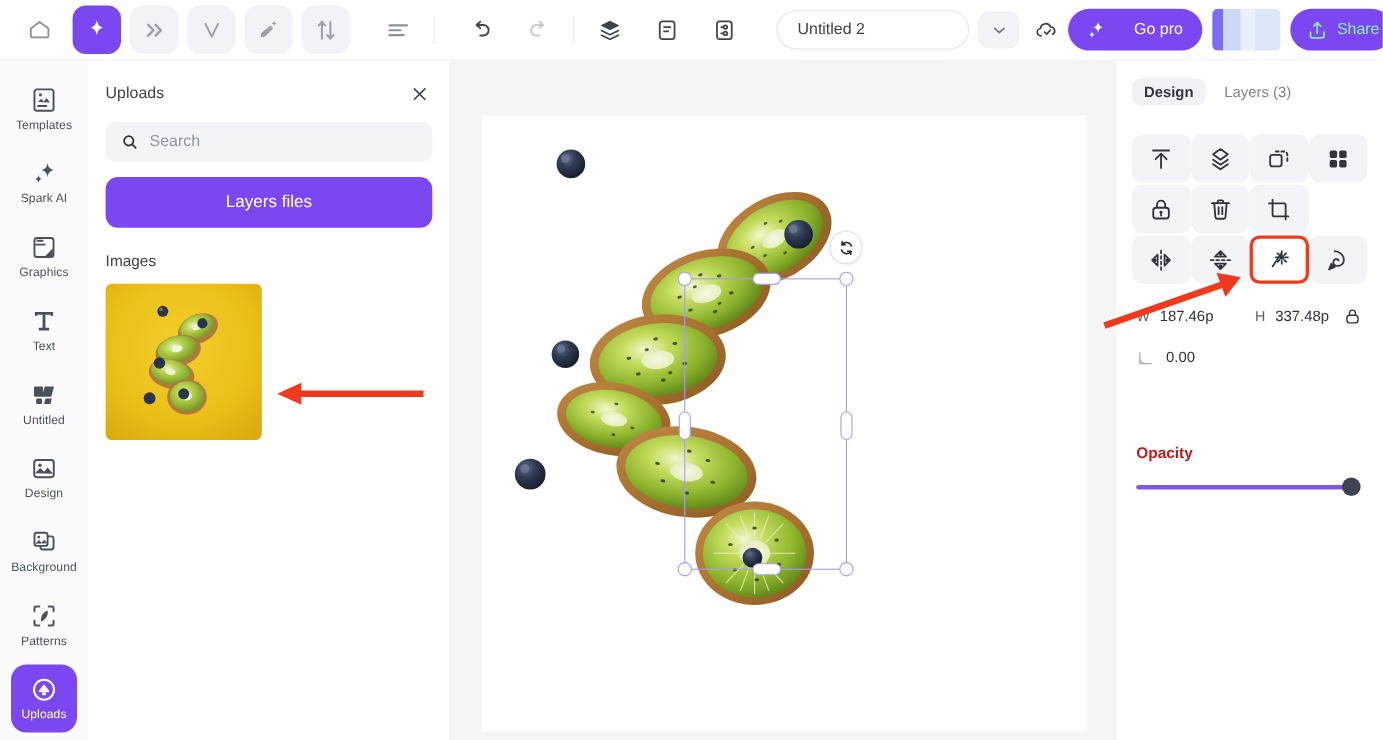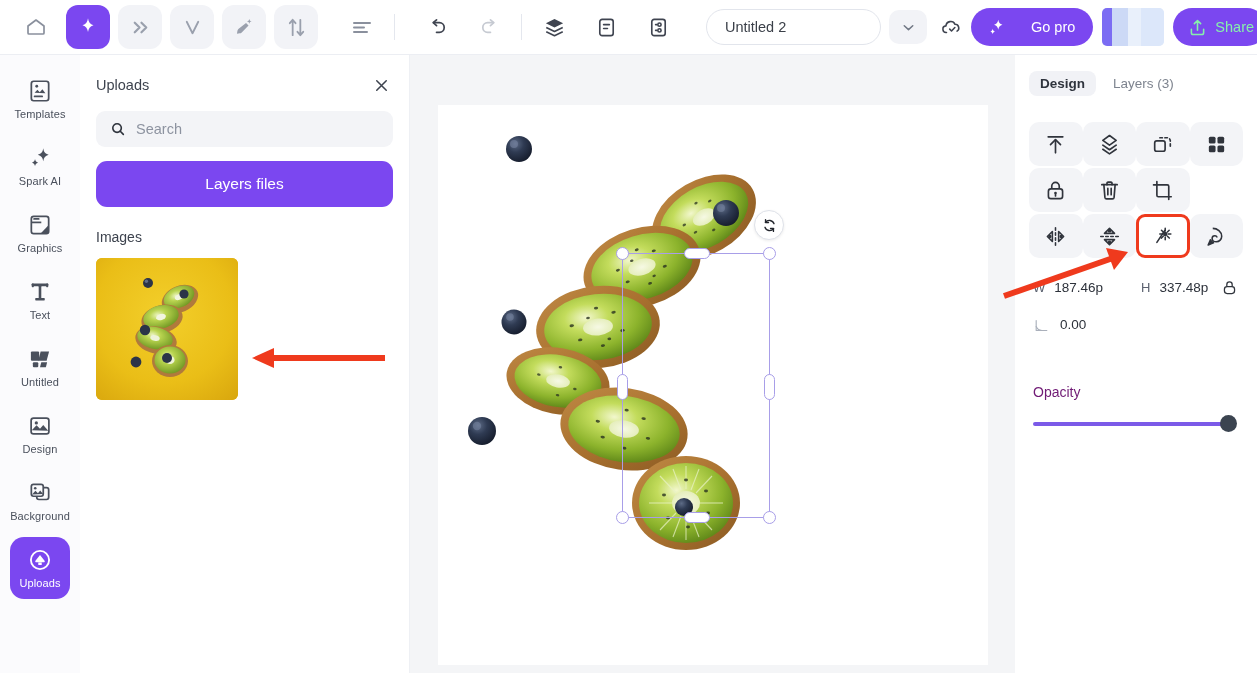--- a/index.html
+++ b/index.html
@@ -179,22 +179,22 @@
   }
   .dim { display: flex; align-items: baseline; gap: 9px; }
   .dim .k { color: #5c6270; font-size: 13px; }
   .dim .v { color: #2d323b; font-size: 13.5px; }
   .dim-w { width: 108px; }
   .lock-ico { margin-left: auto; color: #30343c; display: flex; }
   .angle {
     display: flex; align-items: flex-start; gap: 10px; padding: 0 4px;
     margin-top: 20px; font-size: 13.5px; color: #2d323b;
   }
-  .opacity-label { margin-top: 50px; padding: 0 4px; font-size: 14px;
-    font-weight: normal; color: #701a75; }
+  .opacity-label { margin-top: 69px; padding: 0 4px; font-size: 14px;
+    font-weight: bold; color: #b91c1c; }
   .slider {
     position: relative; margin: 16px 6px 0 4px; height: 16px;
   }
   .slider .track {
     position: absolute; top: 6px; left: 0; right: 6px; height: 4px;
     background: #7b5ae8; border-radius: 2px;
   }
   .slider .knob {
     position: absolute; top: -1px; right: 0; width: 17px; height: 17px;
     border-radius: 50%; background: #3b4450;
@@ -420,20 +420,29 @@
         <svg width="26" height="26" viewBox="0 0 24 24" fill="none" stroke="currentColor" stroke-width="1.6">
             <rect x="9" y="7" width="11" height="11" rx="2"></rect>
             <rect x="4" y="4" width="11" height="11" rx="2" fill="#fbfbfd"></rect>
             <path d="M4.6 13.3l3.2-3.3 2.3 2.3 2.1-2.5 2.6 3.1" fill="currentColor" stroke="none"></path>
             <circle cx="7.6" cy="7.6" r="1.2" fill="currentColor" stroke="none"></circle>
           </svg>
       </span>
       <span class="rail-label">Background</span>
     </div>
 
+    <div class="rail-item">
+      <span style="display:flex">
+        <svg width="26" height="26" viewBox="0 0 24 24" fill="none" stroke="currentColor" stroke-width="1.7" stroke-linecap="round">
+            <path d="M4 8V5.4A1.4 1.4 0 0 1 5.4 4H8M16 4h2.6A1.4 1.4 0 0 1 20 5.4V8M20 16v2.6a1.4 1.4 0 0 1-1.4 1.4H16M8 20H5.4A1.4 1.4 0 0 1 4 18.6V16"></path>
+            <path d="M14.6 8.2c0 3.6-1.6 6-4.6 7.6 0-3.6 1.6-6 4.6-7.6z" fill="currentColor" stroke="currentColor" stroke-width="1.3" stroke-linejoin="round"></path>
+          </svg>
+      </span>
+      <span class="rail-label">Patterns</span>
+    </div>
 
     <div class="rail-item on">
       <span style="display:flex">
         <svg width="26" height="26" viewBox="0 0 24 24" fill="none" stroke="currentColor" stroke-width="1.7">
             <circle cx="12" cy="12" r="8.4"></circle>
             <path d="M12 7.4l4.2 5.2c.5.6.1 1.5-.7 1.5H8.5c-.8 0-1.2-.9-.7-1.5z" fill="currentColor" stroke="none"></path>
             <path d="M10.4 14.3h3.2v2.3h-3.2z" fill="currentColor" stroke="none"></path>
           </svg>
       </span>
       <span class="rail-label">Uploads</span>

